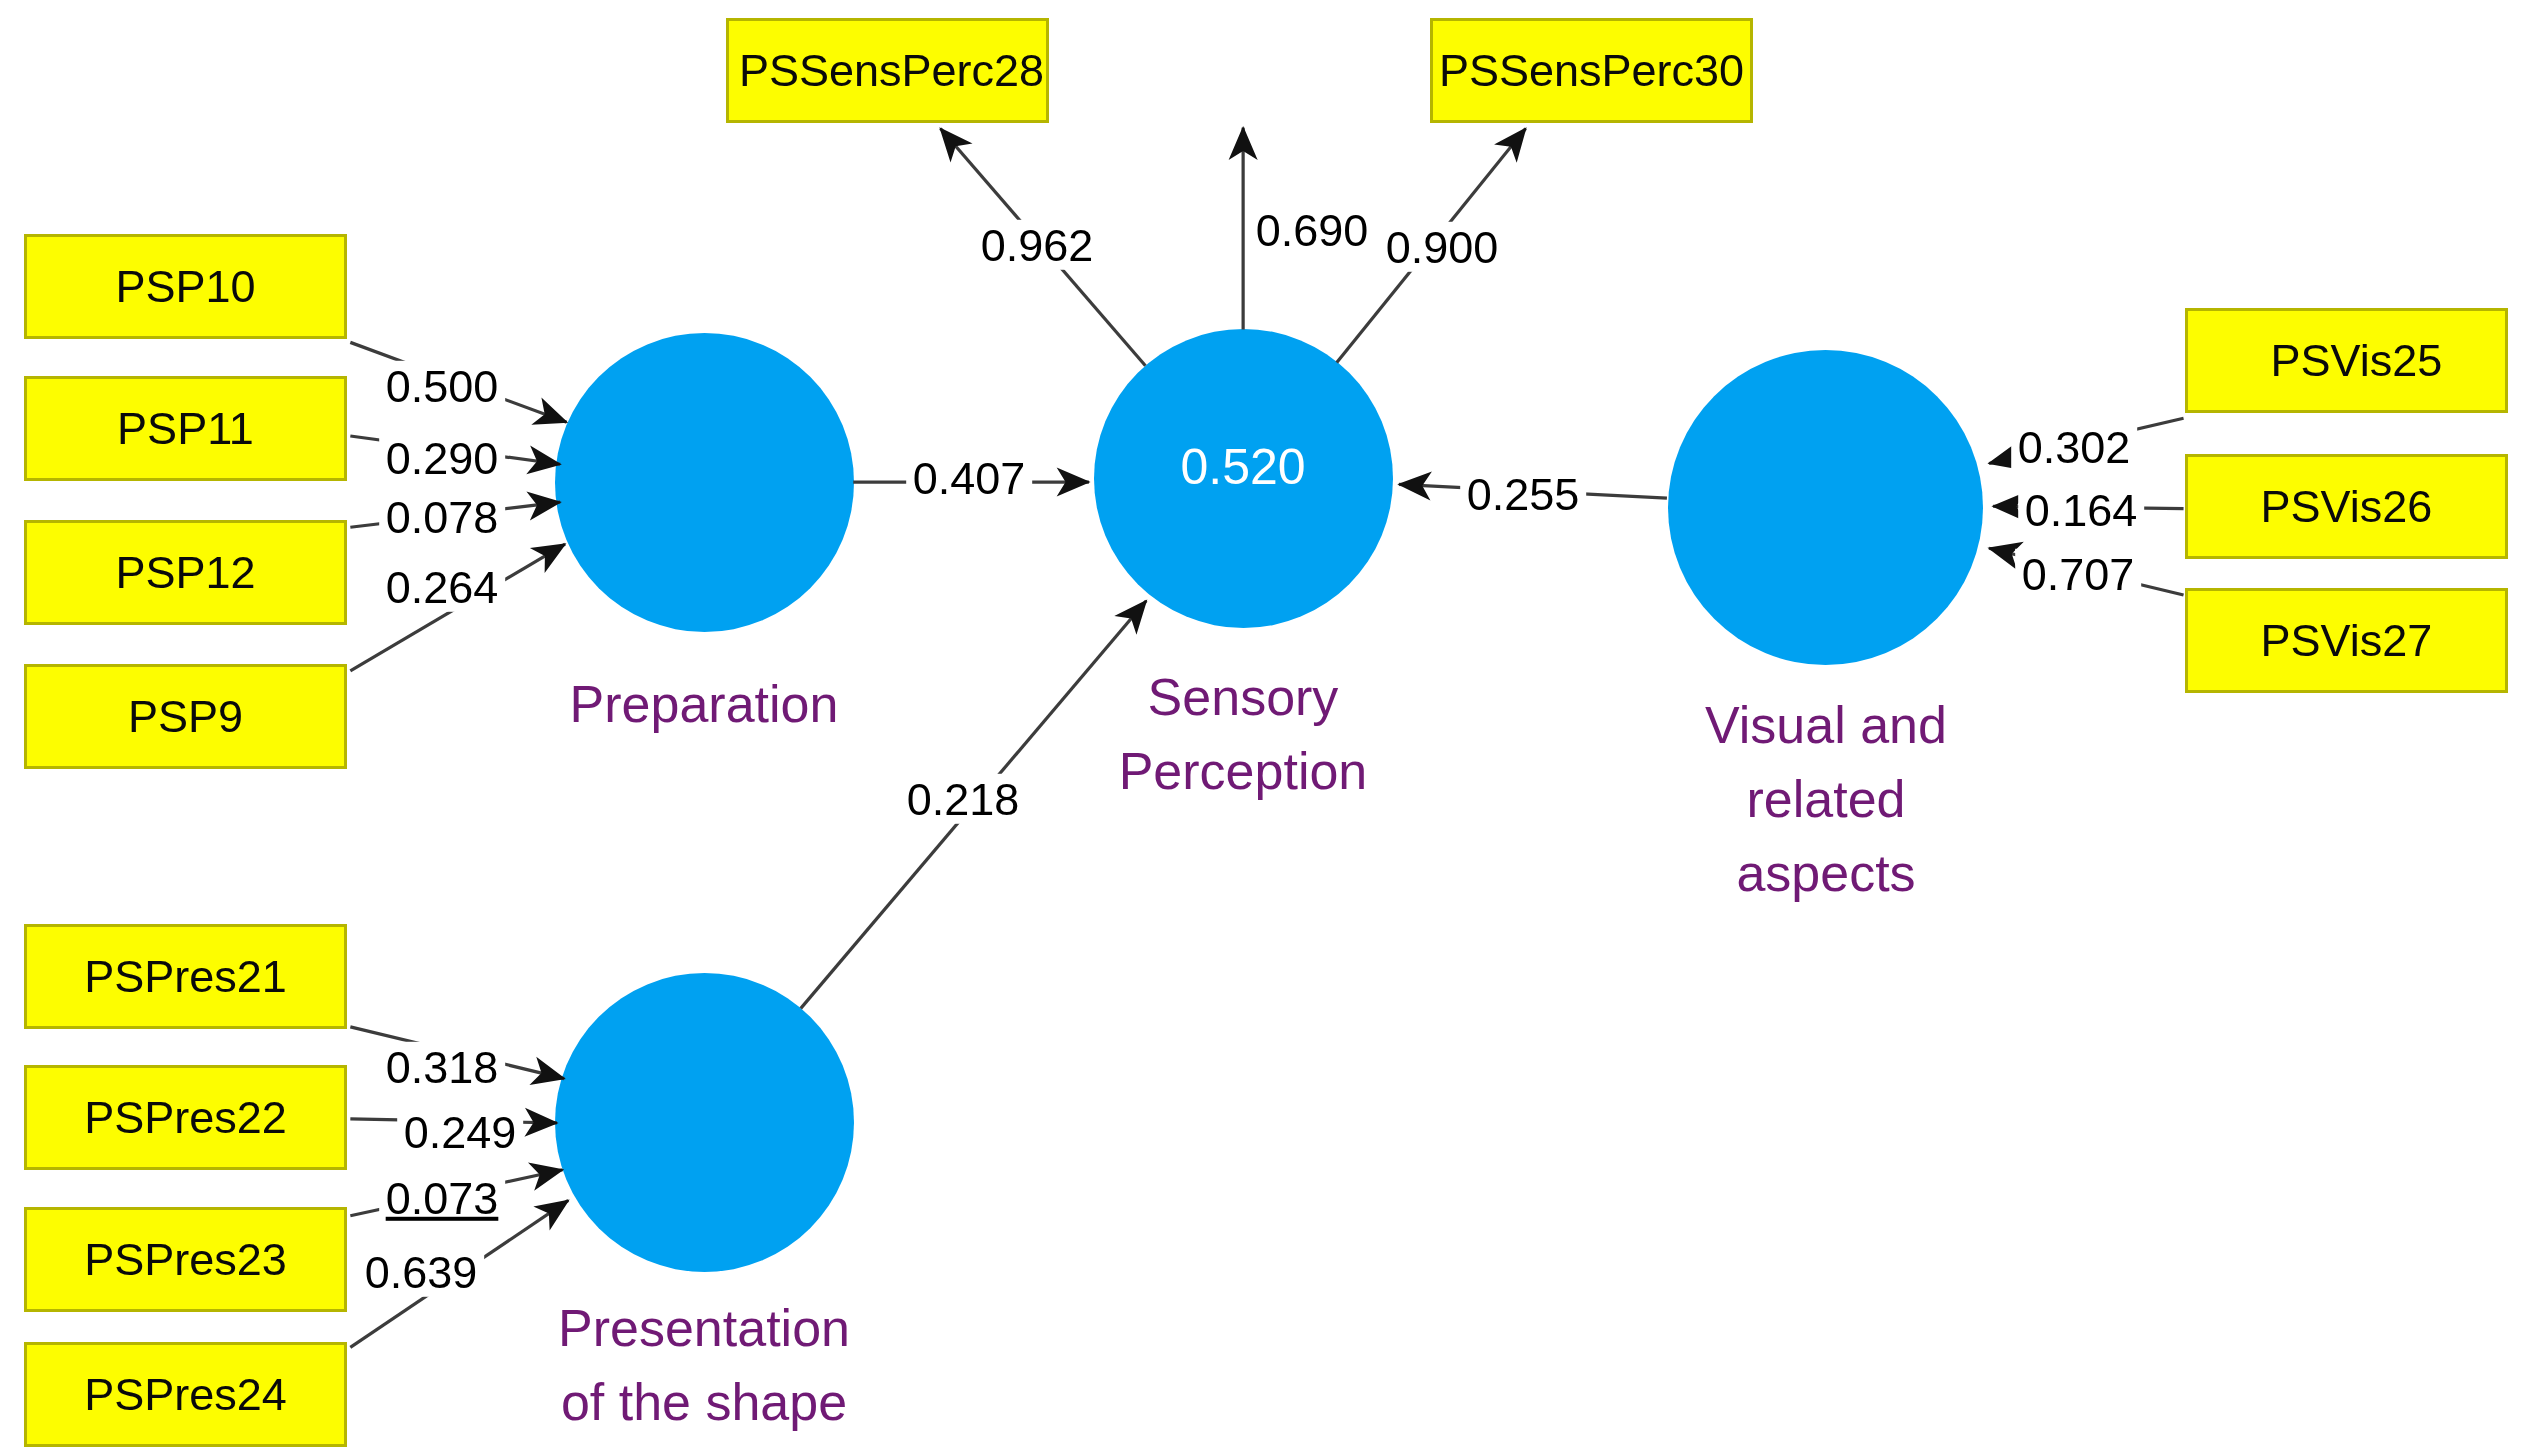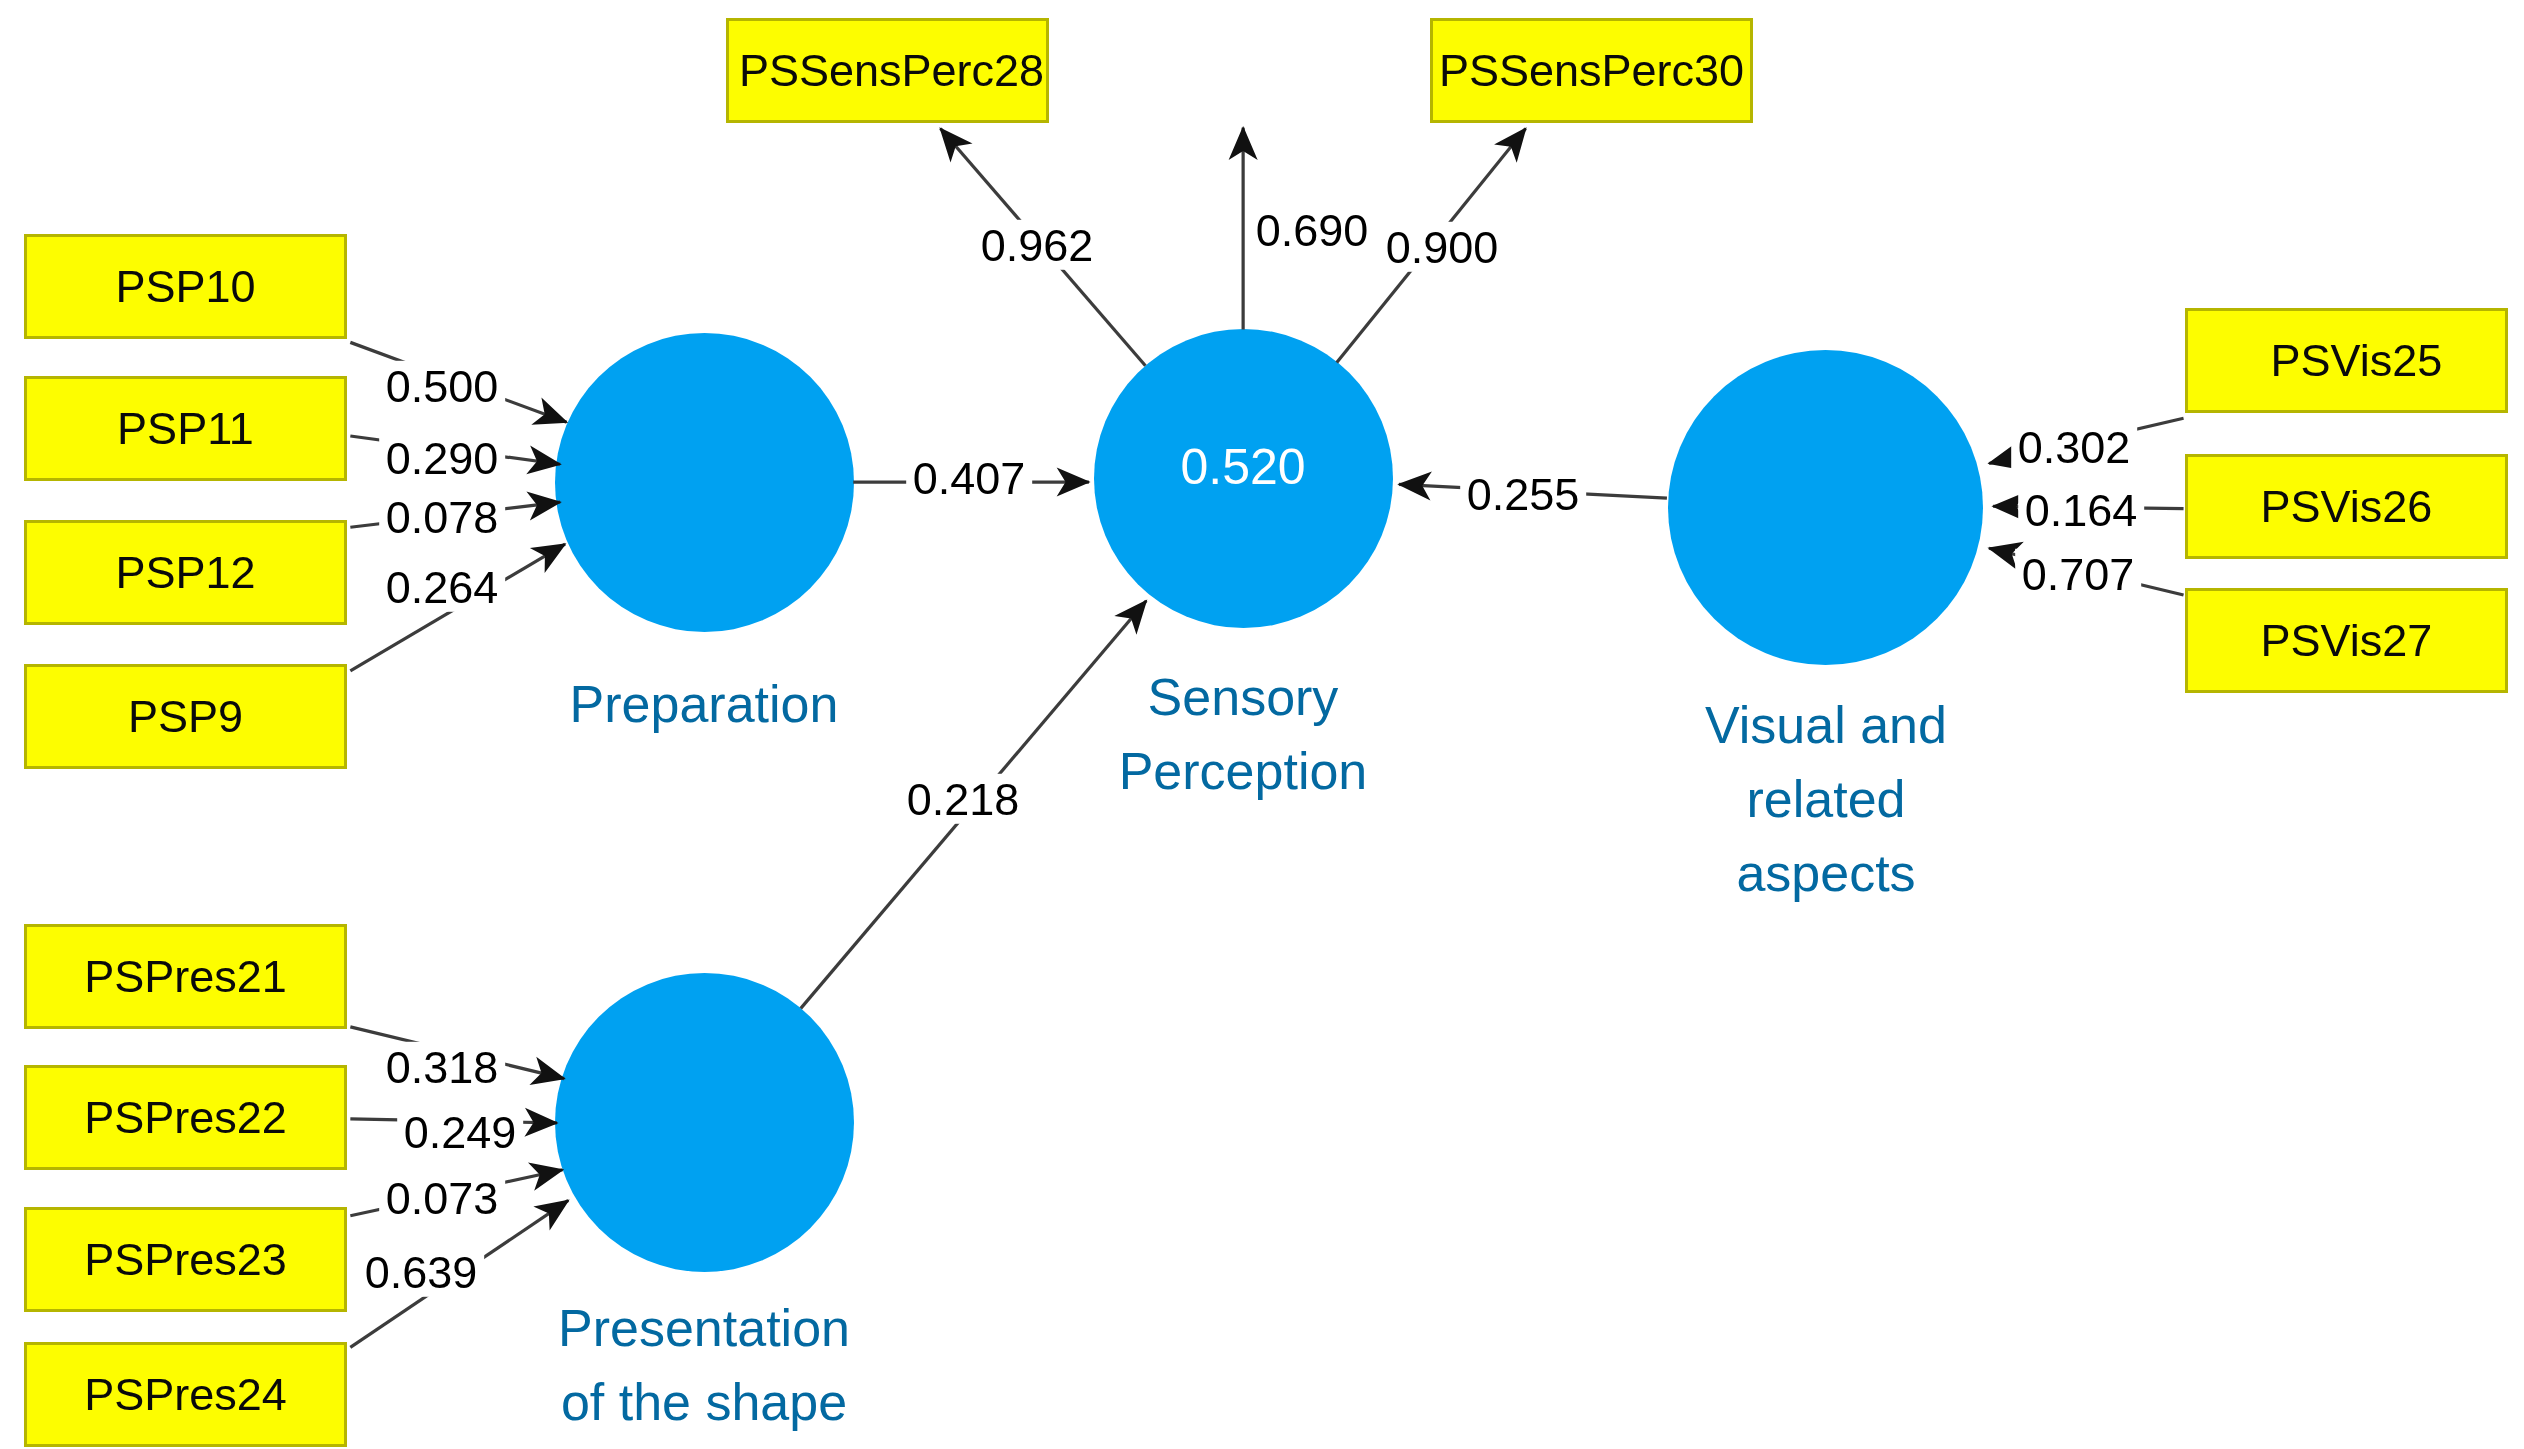--- a/index.html
+++ b/index.html
@@ -38,21 +38,21 @@
   }
   .r2{
     position:absolute;
     transform:translate(-50%,-50%);
     font-size:50px;color:#ffffff;
     white-space:nowrap;
   }
   .cname{
     position:absolute;
     transform:translateX(-50%);
-    font-size:52px;color:#0369a1;
+    font-size:52px;color:#701a75;
     line-height:74px;
     text-align:center;
   }
   
   #box-psp10{left:24px;top:234px;}
   #box-psp11{left:24px;top:376px;}
   #box-psp12{left:24px;top:520px;}
   #box-psp9 {left:24px;top:664px;}
   #box-x28{left:726px;top:18px;padding-left:8px;}
   #box-x29{left:1079px;top:18px;}
@@ -77,21 +77,21 @@
   #ld-psp12{left:442px;top:517px;}
   #ld-psp9 {left:442px;top:587px;}
   #ld-x28{left:1037px;top:245px;}
   #ld-x29{left:1296px;top:230px;margin-left:16px;}
   #ld-x30{left:1442px;top:247px;}
   #ld-v25{left:2074px;top:447px;}
   #ld-v26{left:2081px;top:510px;}
   #ld-v27{left:2078px;top:574px;}
   #ld-p21{left:442px;top:1067px;}
   #ld-p22{left:442px;top:1132px;margin-left:18px;}
-  #ld-p23{left:442px;top:1198px;}
+  #ld-p23{left:442px;top:1198px;text-decoration:underline;}
   #ld-p24{left:421px;top:1272px;}
   #pc-prep-sens{left:969px;top:478px;}
   #pc-vis-sens {left:1523px;top:494px;}
   #pc-pres-sens{left:963px;top:799px;}
   #r2-sens{left:1243px;top:467px;}
 </style>
 </head>
 <body>
 
 <div id="canvas">

